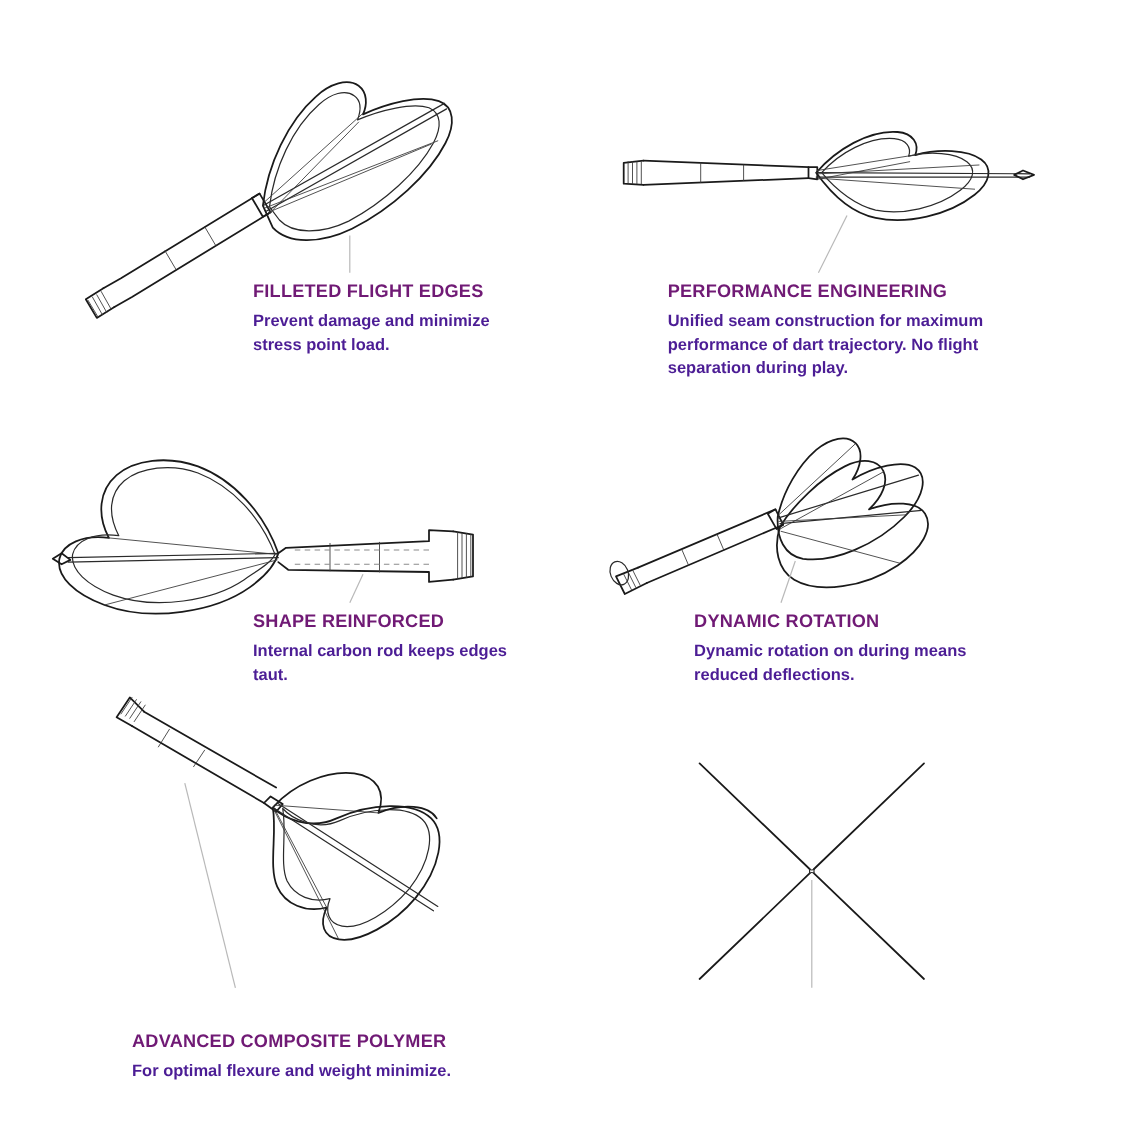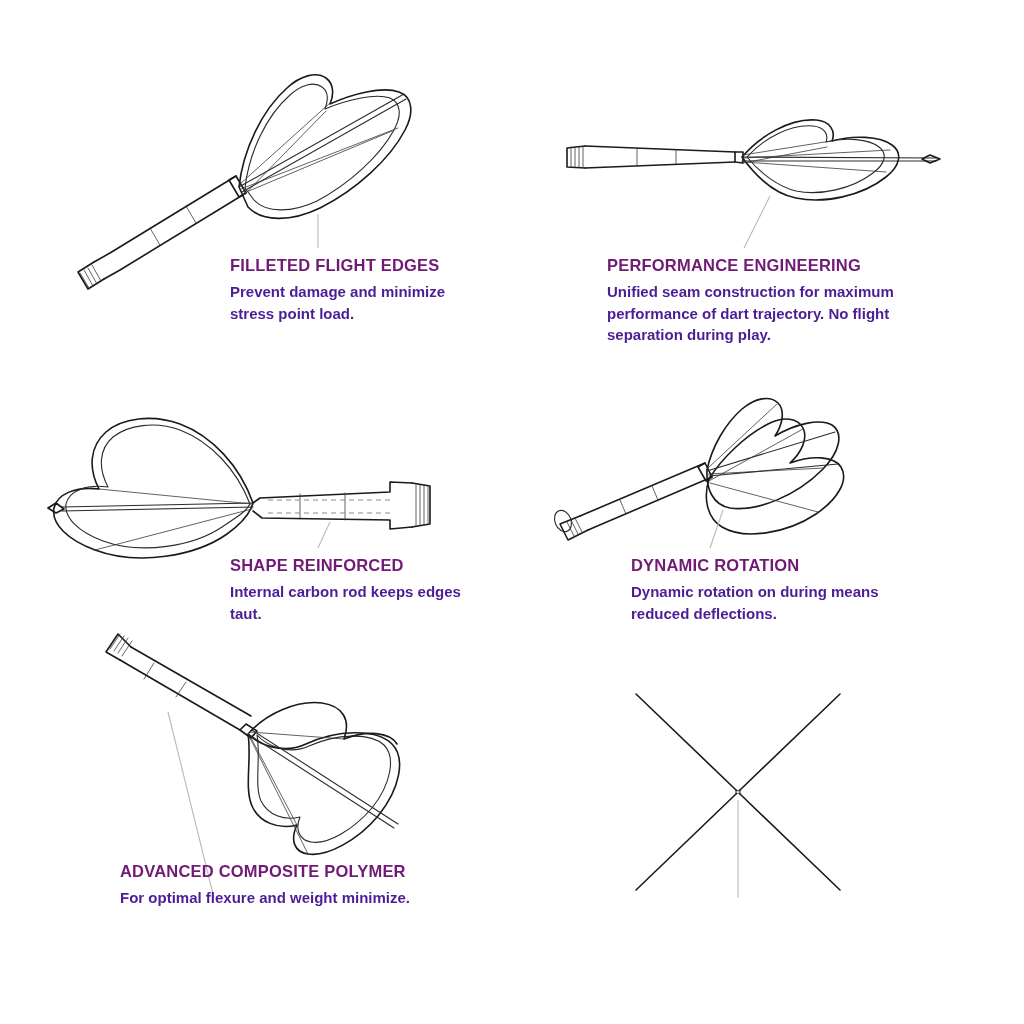--- a/index.html
+++ b/index.html
@@ -37,21 +37,21 @@
     font-weight: bold;
     color: #4c1d95;
     margin: 0;
     line-height: 1.45;
   }
   
   #txt-1 { left: 230px; top: 256px; width: 250px; }
   #txt-2 { left: 607px; top: 256px; width: 310px; }
   #txt-3 { left: 230px; top: 556px; width: 240px; }
   #txt-4 { left: 631px; top: 556px; width: 300px; }
-  #txt-5 { left: 120px; top: 862px; width: 340px; }
+  #txt-5 { left: 120px; top: 938px; width: 340px; }
   #txt-6 { left: 607px; top: 906px; width: 340px; }
 
   .art-layer {
     position: absolute;
     inset: 0;
     pointer-events: none;
   }
   svg.art {
     position: absolute;
     inset: 0;

